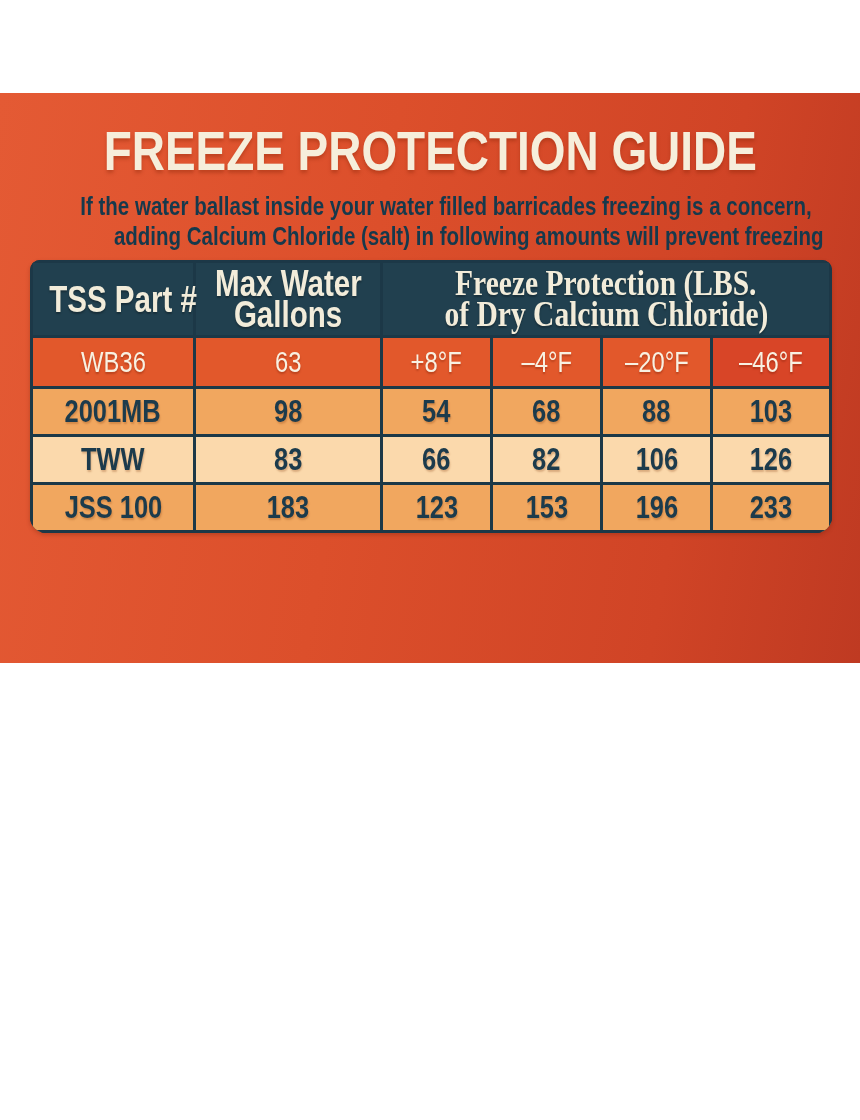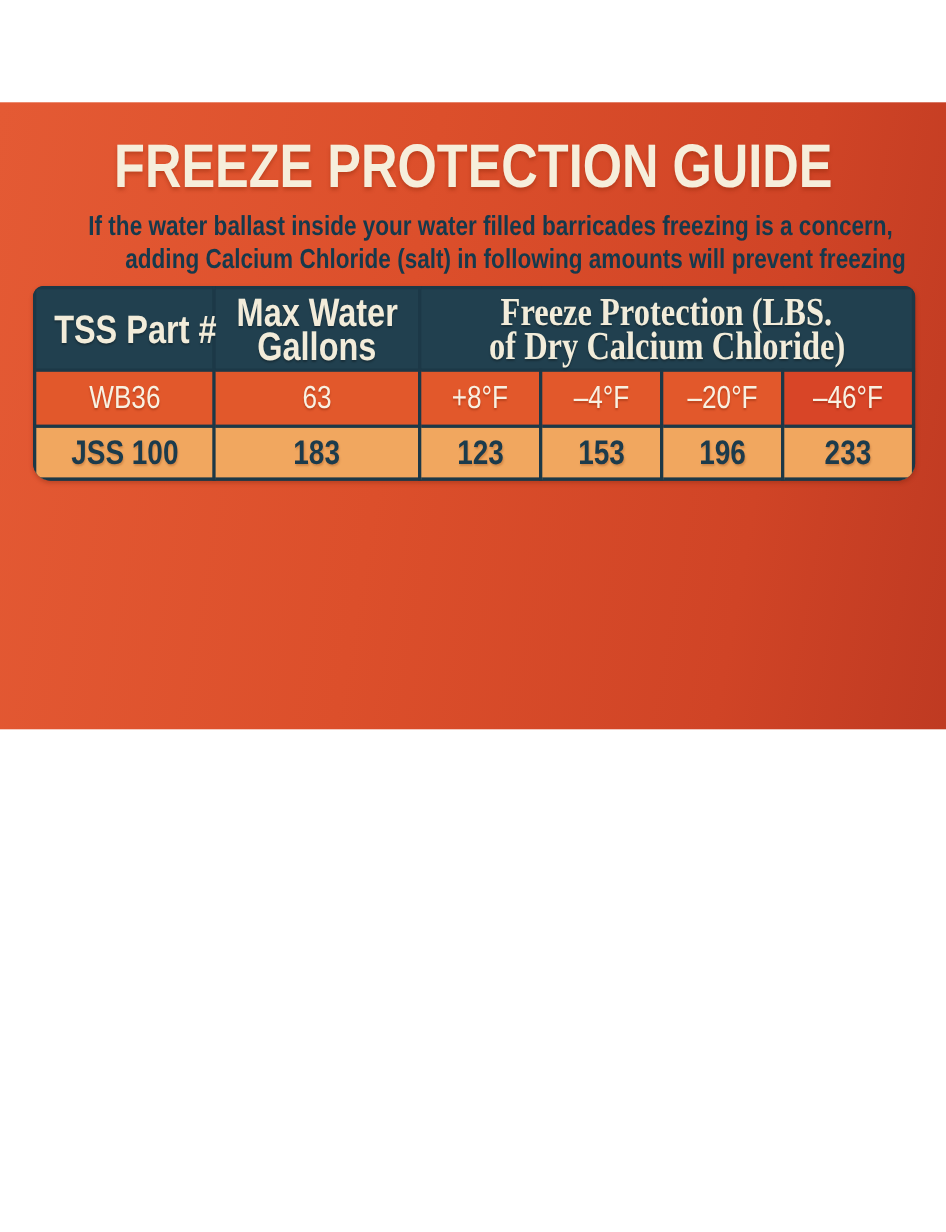--- a/index.html
+++ b/index.html
@@ -94,21 +94,37 @@
         <tr class="temp-row">
           <td><span class="cx">WB36</span></td>
           <td><span class="cx">63</span></td>
           <td><span class="cx">+8°F</span></td>
           <td><span class="cx">–4°F</span></td>
           <td><span class="cx">–20°F</span></td>
           <td class="t-last"><span class="cx">–46°F</span></td>
         </tr>
 
 
+        <tr class="data-row row-mid">
+          <td><span class="cx">2001MB</span></td>
+          <td><span class="cx">98</span></td>
+          <td><span class="cx">54</span></td>
+          <td><span class="cx">68</span></td>
+          <td><span class="cx">88</span></td>
+          <td><span class="cx">103</span></td>
+        </tr>
 
+        <tr class="data-row row-light">
+          <td><span class="cx">TWW</span></td>
+          <td><span class="cx">83</span></td>
+          <td><span class="cx">66</span></td>
+          <td><span class="cx">82</span></td>
+          <td><span class="cx">106</span></td>
+          <td><span class="cx">126</span></td>
+        </tr>
 
         <tr class="data-row row-mid">
           <td><span class="cx">JSS 100</span></td>
           <td><span class="cx">183</span></td>
           <td><span class="cx">123</span></td>
           <td><span class="cx">153</span></td>
           <td><span class="cx">196</span></td>
           <td><span class="cx">233</span></td>
         </tr>
 

